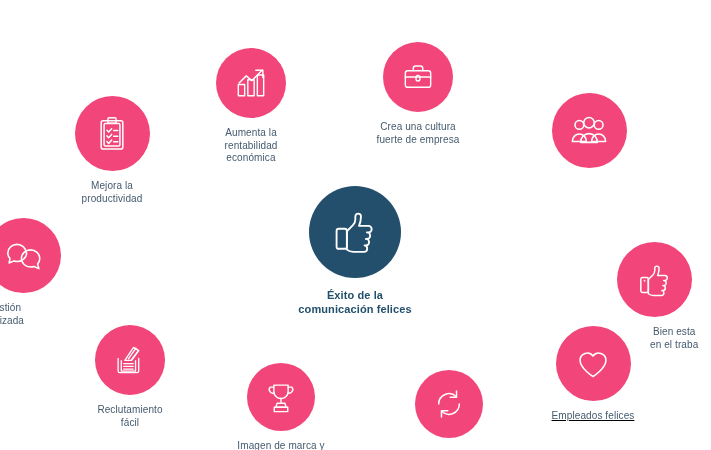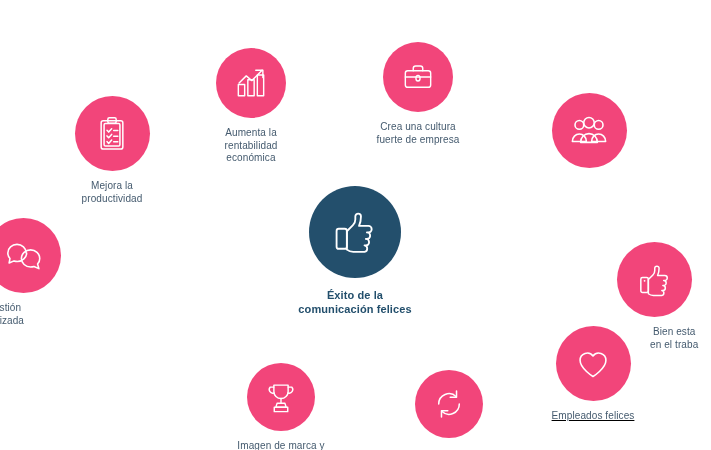--- a/index.html
+++ b/index.html
@@ -182,20 +182,38 @@
           <path d="M33 11.5h4.5a4.5 4.5 0 01-4.5 7.5"></path>
           <path d="M24 26v6"></path>
           <path d="M19 32h10l1.5 5h-13z"></path>
           <rect x="15.5" y="37" width="17" height="5.5"></rect>
         </svg>
       </span>
     </div>
     <div class="caption">Imagen de marca y</div>
   </div>
 
+  <div class="node" style="left:130px; top:325px;">
+    <div class="disc pink" style="width:70px;height:70px;">
+      <span>
+        <svg width="38" height="38" viewBox="0 0 48 48" fill="none" stroke="#ffffff" stroke-width="1.7" stroke-linecap="round" stroke-linejoin="round">
+          <path d="M9 22v16a2 2 0 002 2h22a2 2 0 002-2V22"></path>
+          <path d="M13 25v13h18V25"></path>
+          <line x1="16" y1="28.5" x2="28" y2="28.5"></line>
+          <line x1="16" y1="32" x2="28" y2="32"></line>
+          <line x1="16" y1="35.5" x2="28" y2="35.5"></line>
+          <path d="M17.5 24.5L28.5 8l6.5 4.2-9 12.3z"></path>
+          <path d="M22 22.5l9.5-13.5"></path>
+          <path d="M25.5 24.2l9.3-12.4"></path>
+        </svg>
+      </span>
+    </div>
+    <div class="caption">Reclutamiento
+fácil</div>
+  </div>
 
   <div class="node clip-left" style="left:-14px; top:218px; width:150px; margin-left:0;">
     <div class="disc pink" style="width:75px;height:75px;">
       <span>
         <svg width="42" height="42" viewBox="0 0 48 48" fill="none" stroke="#ffffff" stroke-width="1.8" stroke-linecap="round" stroke-linejoin="round">
           <path d="M21.5 20.5c0-5.5-4.8-9.8-10.5-9.8S.5 15 .5 20.5c0 2.4.9 4.6 2.5 6.3L2 32l5.6-2.4c1.2.4 2.5.6 3.9.6 5.7 0 10.5-4.3 10.5-9.7z" transform="translate(5,0)"></path>
           <path d="M46 27.8c0-5.4-4.8-9.8-10.5-9.8S25 22.4 25 27.8c0 5.5 4.8 9.8 10.5 9.8 1.4 0 2.7-.2 3.9-.6L45 39.4l-1.5-5.2c1.6-1.7 2.5-3.9 2.5-6.4z" transform="translate(-4,-1)"></path>
         </svg>
       </span>
     </div>

